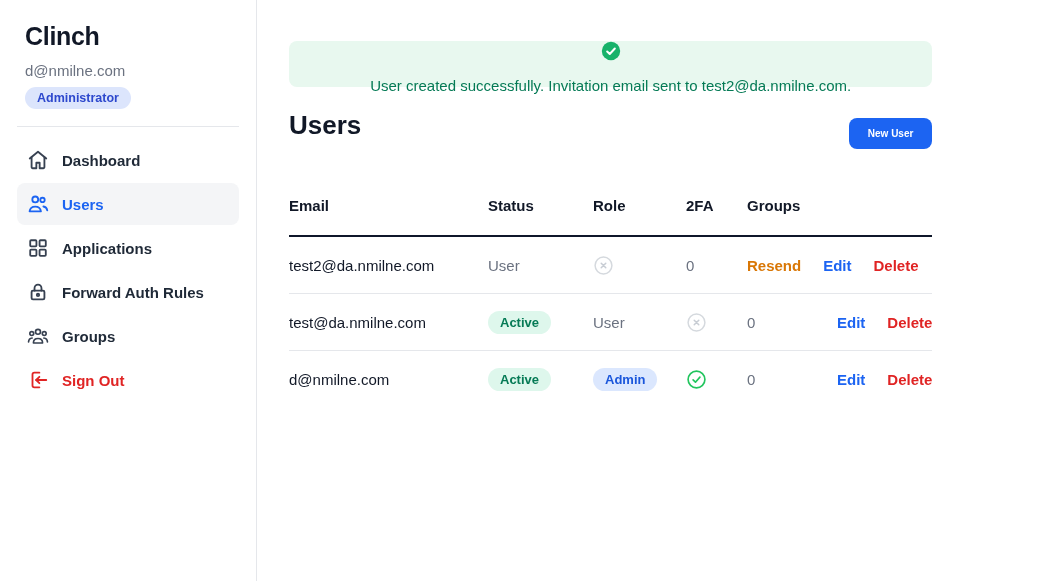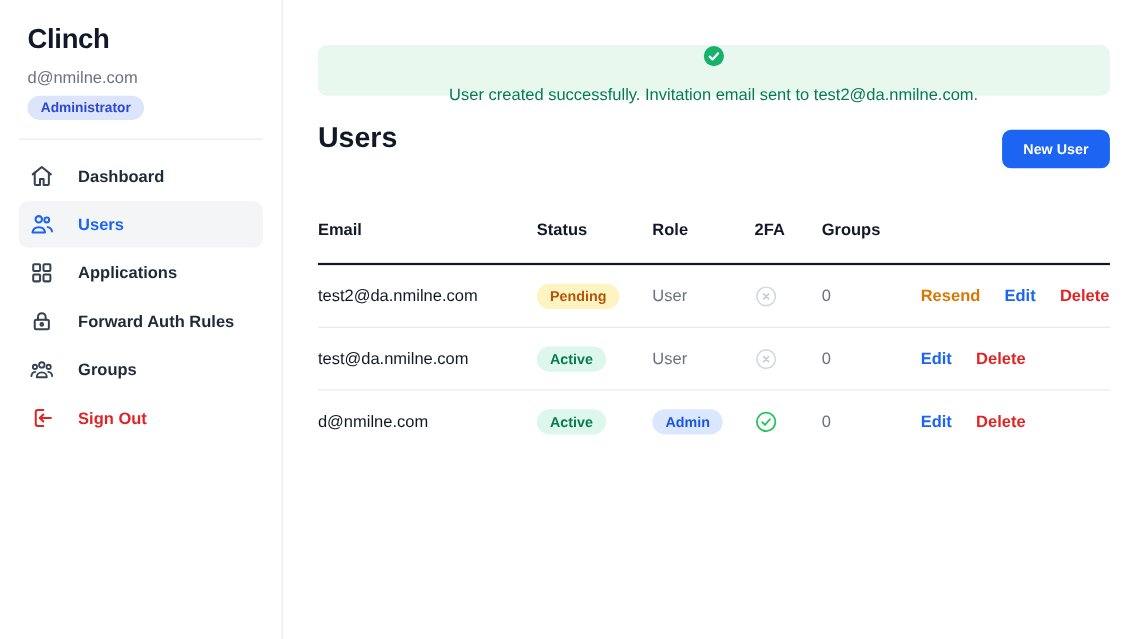--- a/index.html
+++ b/index.html
@@ -10,39 +10,39 @@
   }
   .layout { display:flex; width:845px; height:581px; }
 
   
   .sidebar { width:257px; flex-shrink:0; border-right:1px solid #e5e7eb; padding:22px 17px 0 17px; }
   .brand { font-size:25px; font-weight:700; color:#111827; padding-left:8px; letter-spacing:-0.3px; }
   .user-email { margin-top:11px; padding-left:8px; font-size:15px; color:#6b7280; }
   .role-badge { display:inline-block; margin:8px 0 0 8px; background:#dce5fc; color:#2d48cd;
     font-size:12.5px; font-weight:600; padding:4px 12px; border-radius:9999px; }
   .sidebar-divider { border:none; border-top:1px solid #e5e7eb; margin:17px 0 12px 0; }
-  .nav-item { display:flex; align-items:center; gap:22px; padding:10px; border-radius:8px;
+  .nav-item { display:flex; align-items:center; gap:13px; padding:10px; border-radius:8px;
     font-size:15px; font-weight:600; color:#1f2937; cursor:pointer; margin-bottom:2px; }
   .nav-item svg { width:22px; height:22px; stroke:#374151; flex-shrink:0; }
   .nav-item.active { background:#f4f5f7; color:#1c64f2; }
   .nav-item.active svg { stroke:#1c64f2; }
   .nav-item.danger { color:#e02424; }
   .nav-item.danger svg { stroke:#e02424; }
 
   
   .main { flex:1; padding:41px 32px 0 32px; }
   .banner { display:flex; align-items:center; gap:13px; height:46px; padding:0 15px;
     background:#e8f8ef; border-radius:8px; color:#057a55; font-size:15px; font-weight:500;flex-direction:column; }
   .banner svg { width:20px; height:20px; flex-shrink:0; }
 
   .page-head { display:flex; justify-content:space-between; align-items:flex-start; margin-top:23px; }
   .page-title { font-size:26px; line-height:30px; font-weight:700; color:#111827; }
   .page-subtitle { margin-top:9px; font-size:15px; color:#374151; }
   .btn-primary { margin-top:8px; background:#1c64f2; color:#ffffff; border:none; border-radius:8px;
-    font-family:inherit; font-size:13px; font-weight:600; padding:10px 19px; cursor:pointer; }
+    font-family:inherit; font-size:10px; font-weight:600; padding:10px 19px; cursor:pointer; }
 
   
   .table { margin-top:48px; }
   .t-row { display:grid; grid-template-columns:199px 105px 93px 61px 90px 1fr; align-items:center; }
   .t-head { padding-bottom:21px; border-bottom:2px solid #0f172a; }
   .t-head span { font-size:15px; font-weight:700; color:#111827; }
   .t-body .t-row { height:57px; border-bottom:1px solid #e5e7eb; font-size:15px; }
   .t-body .t-row:last-child { border-bottom:none; }
   .cell-email { color:#111827; }
   .badge { display:inline-block; border-radius:9999px; padding:4px 12px; font-size:13px; font-weight:600; }
@@ -158,21 +158,20 @@
         <span>Email</span>
         <span>Status</span>
         <span>Role</span>
         <span>2FA</span>
         <span>Groups</span>
         <span></span>
       </div>
       <div class="t-body" id="tbody">
           <div class="t-row">
             <span class="cell-email">test2@da.nmilne.com</span>
-            <span><span class="badge pending">Pending</span></span>
             <span class="role-plain">User</span>
             <span class="cell-2fa">
               <svg viewBox="0 0 24 24" fill="none">
                 <circle cx="12" cy="12" r="9.6" stroke="#d5d9de" stroke-width="1.7"></circle>
                 <path d="M9.4 9.4l5.2 5.2M14.6 9.4l-5.2 5.2" stroke="#c8cdd4" stroke-width="1.7" stroke-linecap="round"></path>
               </svg>
             </span>
             <span class="cell-groups">0</span>
             <span class="cell-actions">
               <span class="action-resend">Resend</span>

